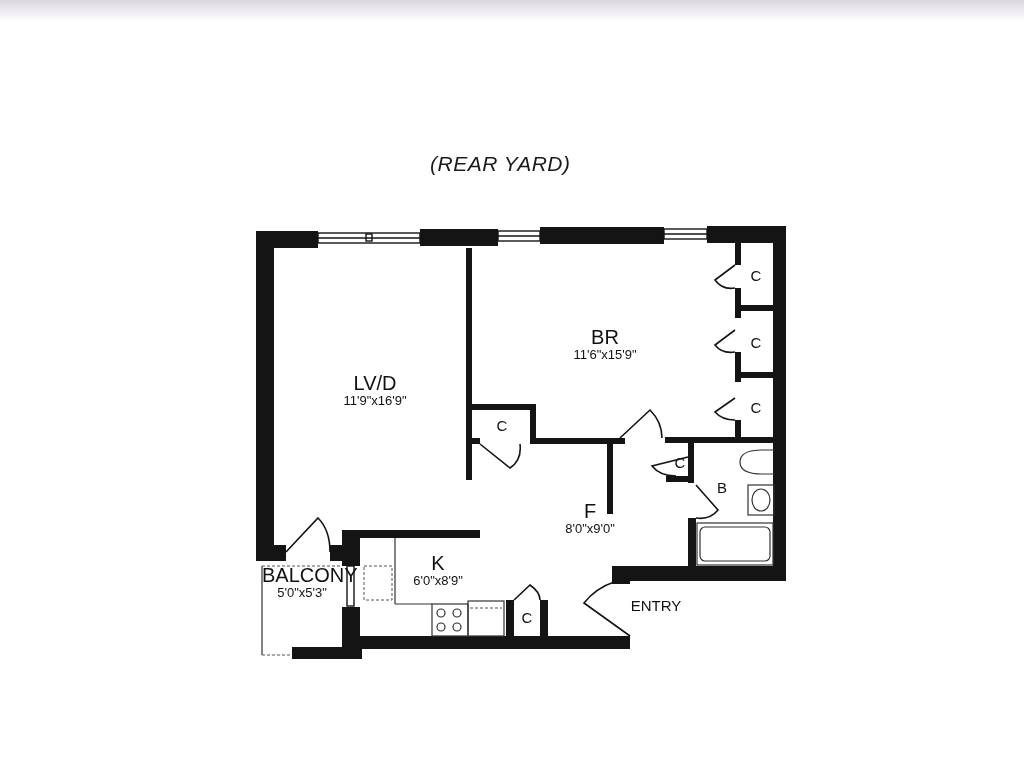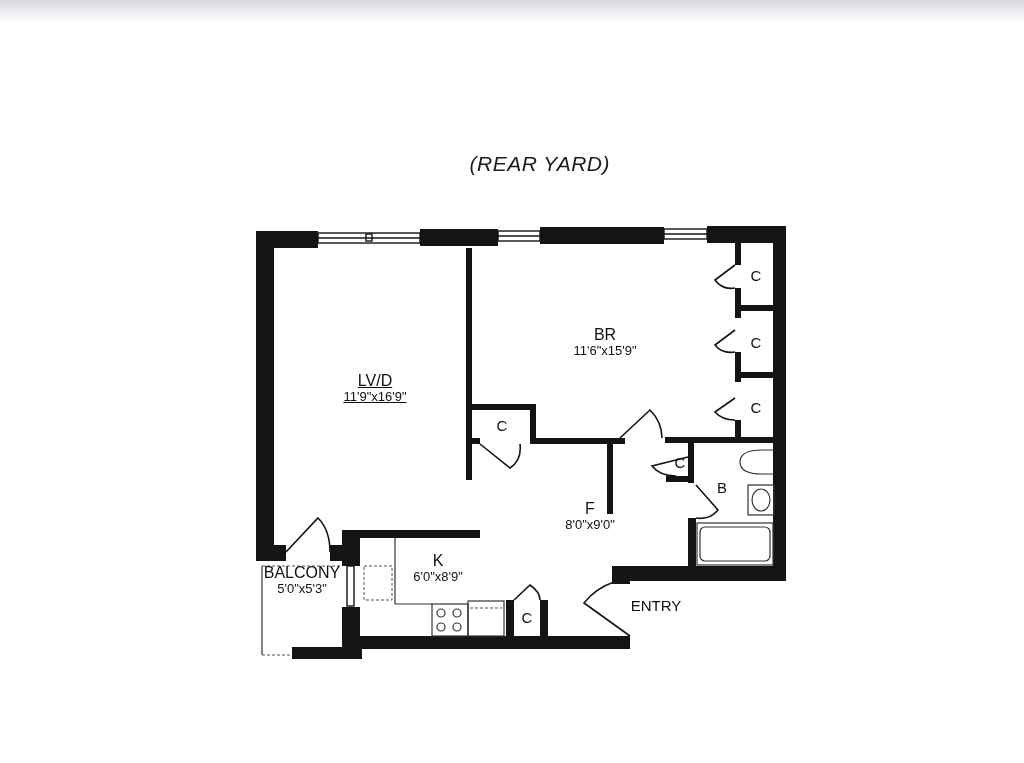--- a/index.html
+++ b/index.html
@@ -6,34 +6,34 @@
     body {
       width: 1024px; height: 763px; overflow: hidden; position: relative;
       background: #ffffff;
       font-family: "Liberation Sans", "DejaVu Sans", sans-serif;
     }
     .scan-noise {
       position: absolute; left: 0; top: 0; width: 1024px; height: 22px;
       background: linear-gradient(to bottom, #d9d6de 0%, #ece9ef 45%, #ffffff 100%);
     }
     .plan-title {
-      position: absolute; left: 430px; top: 152px; width: 180px; text-align: right;
+      position: absolute; left: 430px; top: 152px; width: 180px; text-align: left;
       font-size: 21px; font-style: italic; color: #1a1a1a; letter-spacing: 0.5px;
     }
     svg.plan { position: absolute; left: 0; top: 0; }
     .wall { fill: #141414; }
     .thin { stroke: #141414; stroke-width: 1.4; fill: none; }
     .door { stroke: #141414; stroke-width: 1.6; fill: none; }
     .fixture { stroke: #333; stroke-width: 1.2; fill: none; }
     .dash { stroke: #555; stroke-width: 1; fill: none; stroke-dasharray: 3 2; }
     .lbl {
       position: absolute; color: #111; text-align: center; line-height: 1.1;
       font-family: "Liberation Sans Narrow", "Liberation Sans", sans-serif;
     }
-    .lbl .name { font-size: 16px; display: block; }
+    .lbl .name { font-size: 20px; display: block; }
     .lbl .dim { font-size: 13px; display: block; }
     .lbl.small { font-size: 15px; }
   </style>
 </head>
 <body>
 
 <div class="scan-noise"></div>
 
 <div class="plan-title">(REAR YARD)</div>
 
@@ -141,21 +141,21 @@
     <rect class="fixture" x="697" y="523" width="76" height="42"></rect>
     <rect class="fixture" x="700" y="527" width="70" height="34" rx="5"></rect>
 
     <path class="fixture" d="M775 450 L762 450 Q740 450 740 462 Q740 474 762 474 L775 474"></path>
 
     <rect class="fixture" x="748" y="485" width="26" height="30"></rect>
     <ellipse class="fixture" cx="761" cy="500" rx="9" ry="11"></ellipse>
   </g>
 </svg>
 
-<div class="lbl" style="left:320px; top:372px; width:110px;text-decoration:underline;">
+<div class="lbl" style="left:320px; top:372px; width:110px;">
   <span class="name">LV/D</span>
   <span class="dim">11'9"x16'9"</span>
 </div>
 
 <div class="lbl" style="left:550px; top:326px; width:110px;">
   <span class="name">BR</span>
   <span class="dim">11'6"x15'9"</span>
 </div>
 
 <div class="lbl" style="left:535px; top:500px; width:110px;">

